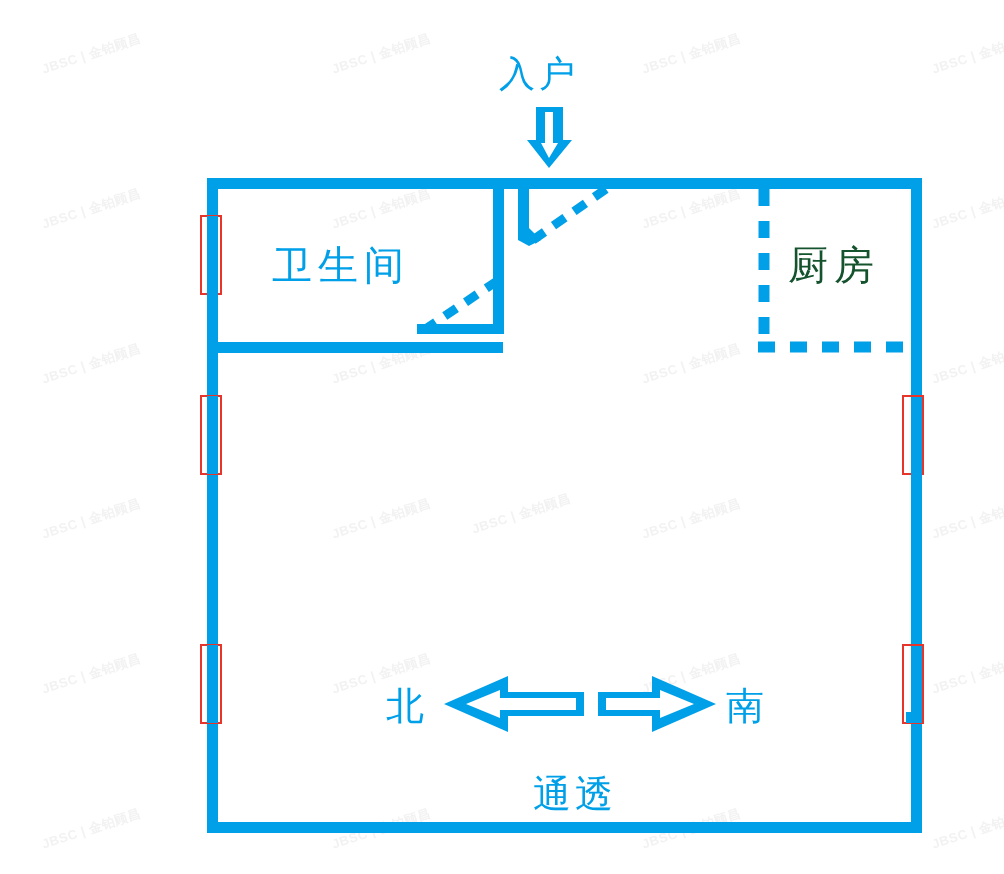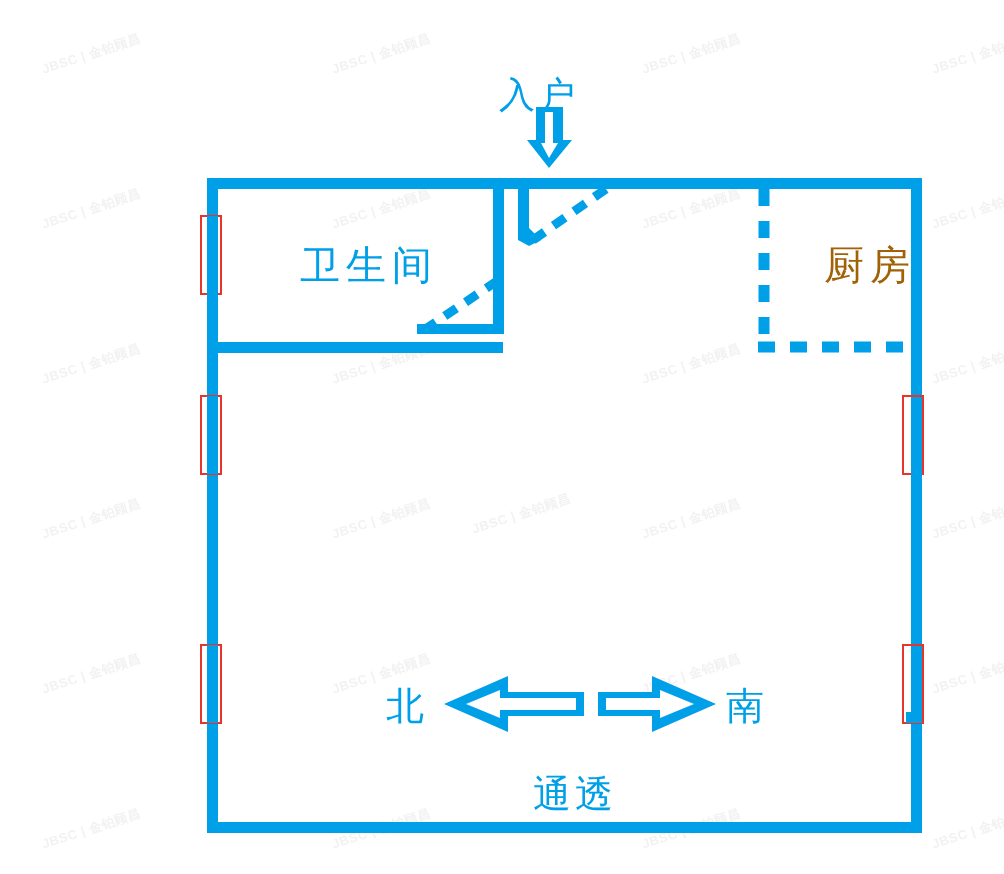--- a/index.html
+++ b/index.html
@@ -49,21 +49,20 @@
     font-family: "Liberation Serif", "DejaVu Serif", serif;
     font-size: 38px;
     white-space: nowrap;
   }
   .entry-label {
     position: absolute;
     font-family: Liberation Sans, sans-serif;
     font-size: 36px;
     letter-spacing: 4px;
     white-space: nowrap;
-    margin-top: 21px;
   }
   .flow-label {
     position: absolute;
     font-family: "Liberation Serif", "DejaVu Serif", serif;
     font-size: 38px;
     letter-spacing: 4px;
     white-space: nowrap;
     margin-top: 36px;
   }
 </style>
@@ -195,23 +194,23 @@
 
       <path d="M 444,704 L 508,676 L 508,692 L 584,692 L 584,716 L 508,716 L 508,732 Z" fill="#00a0e9"></path>
       <path d="M 466,704 L 500,690 L 500,698 L 576,698 L 576,710 L 500,710 L 500,718 Z" fill="#ffffff"></path>
 
       <path d="M 716,704 L 652,676 L 652,692 L 598,692 L 598,716 L 652,716 L 652,732 Z" fill="#00a0e9"></path>
       <path d="M 694,704 L 660,690 L 660,698 L 606,698 L 606,710 L 660,710 L 660,718 Z" fill="#ffffff"></path>
     </g>
 
   </svg>
 
-  <div class="room-label" style="left:272px; top:238px; color:#00a0e9;margin-left:28px;">卫生间</div>
-
-  <div class="room-label" style="left:788px; top:238px; color:#a16207;margin-left:36px;">厨房</div>
+  <div class="room-label" style="left:272px; top:238px; color:#00a0e9;">卫生间</div>
+
+  <div class="room-label" style="left:788px; top:238px; color:#14532d;">厨房</div>
 
   <div class="entry-label" style="left:499px; top:50px; color:#00a0e9;">入户</div>
 
   <div class="dir-label" style="left:386px; top:681px; color:#00a0e9;">北</div>
 
   <div class="dir-label" style="left:726px; top:681px; color:#00a0e9;">南</div>
 
   <div class="flow-label" style="left:533px; top:733px; color:#00a0e9;">通透</div>
 
 </div>

